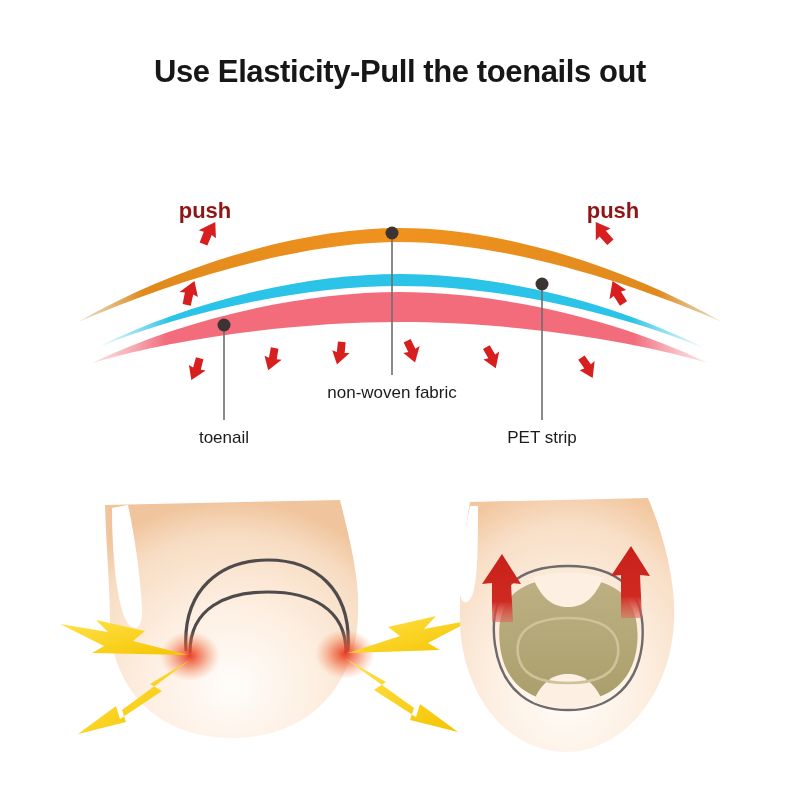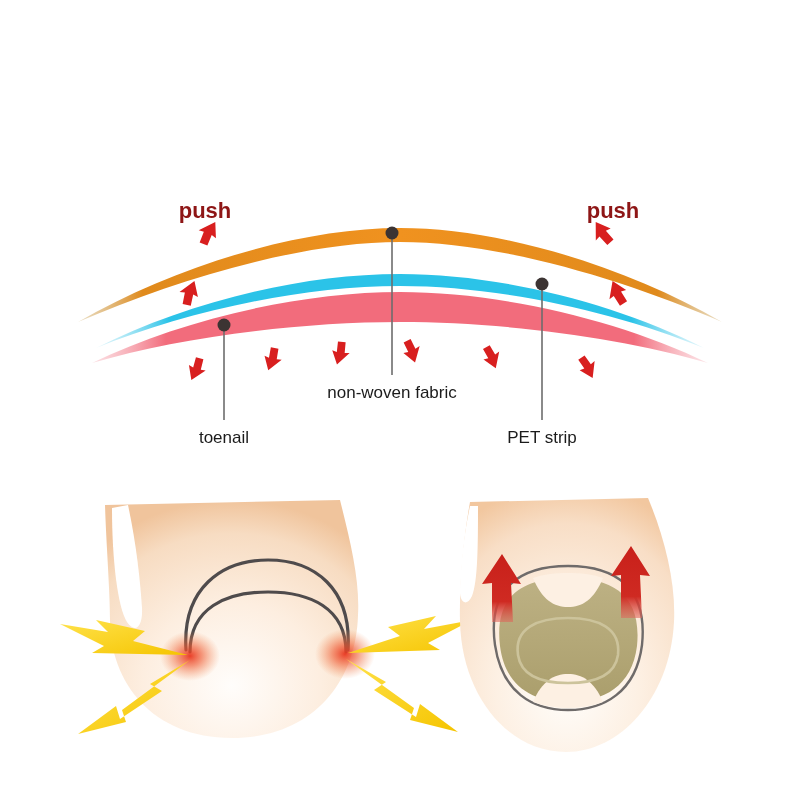--- a/index.html
+++ b/index.html
@@ -51,20 +51,21 @@
     fill: #8e1616;
   }
   .leader { stroke: #6d6d6d; stroke-width: 1.6; fill: none; }
   .dot { fill: #3c3433; }
 </style>
 </head>
 <body>
 
 <div id="page">
 
+  <div id="title">Use Elasticity-Pull the toenails out</div>
 
   <svg id="diagram-svg" width="800" height="300" viewBox="0 0 800 300">
     <defs>
       <linearGradient id="orangeFade" x1="0" y1="0" x2="1" y2="0">
         <stop offset="0" stop-color="#c9a45a" stop-opacity="0.35"></stop>
         <stop offset="0.10" stop-color="#e08a1c" stop-opacity="1"></stop>
         <stop offset="0.50" stop-color="#f0921f" stop-opacity="1"></stop>
         <stop offset="0.90" stop-color="#e08a1c" stop-opacity="1"></stop>
         <stop offset="1" stop-color="#c9a45a" stop-opacity="0.35"></stop>
       </linearGradient>

